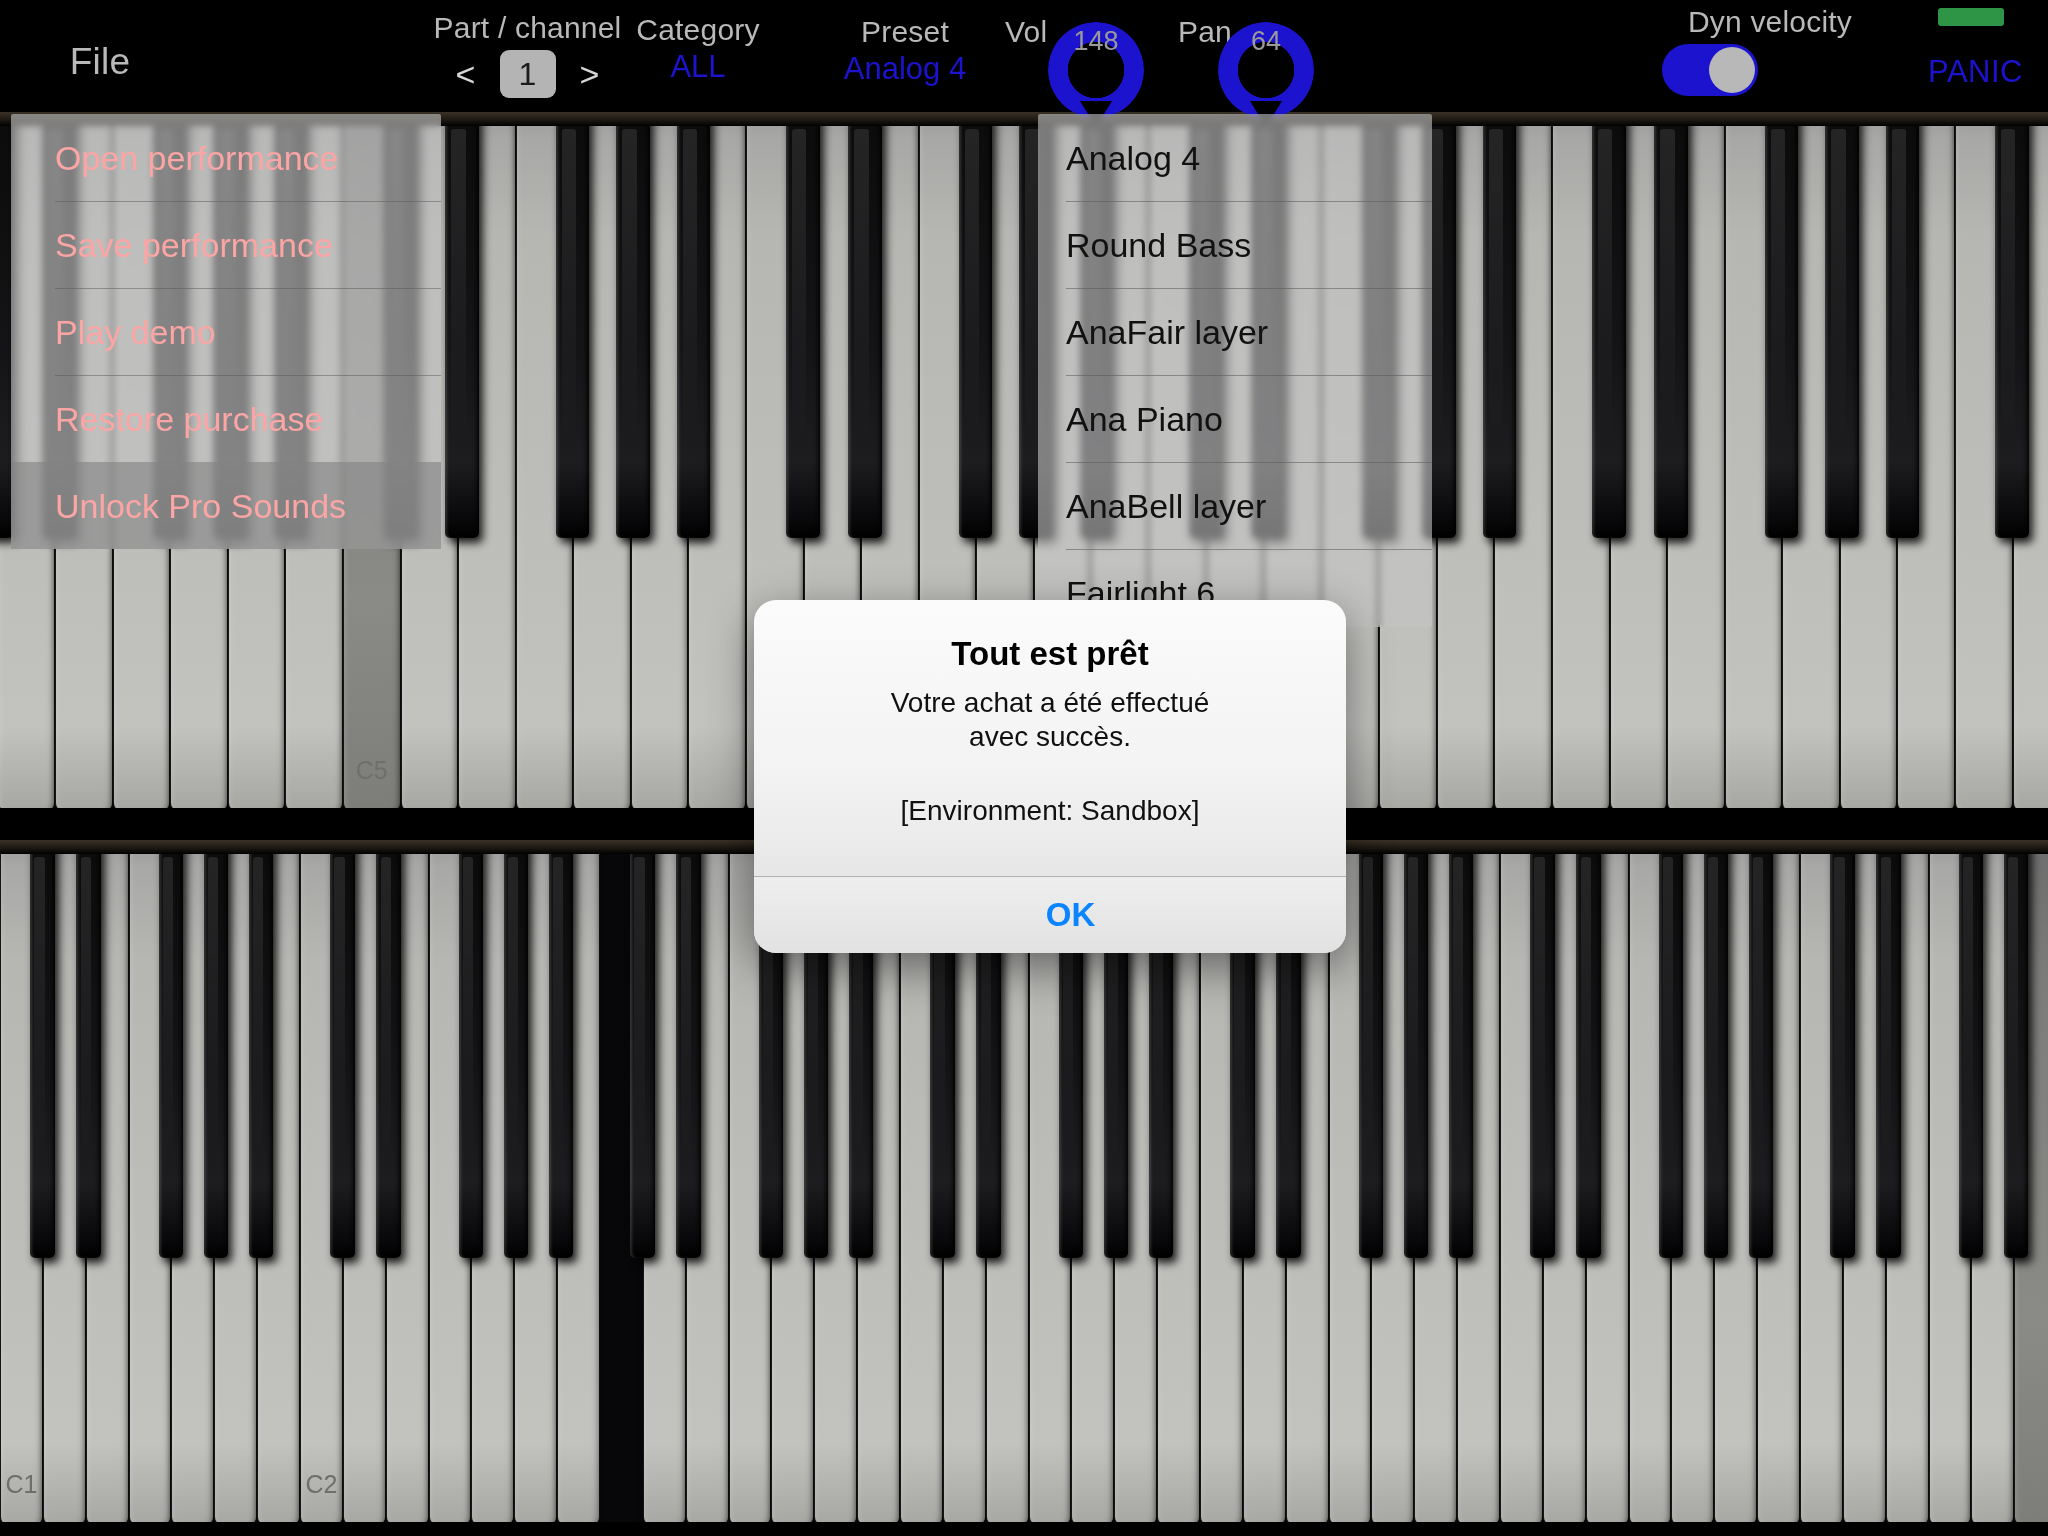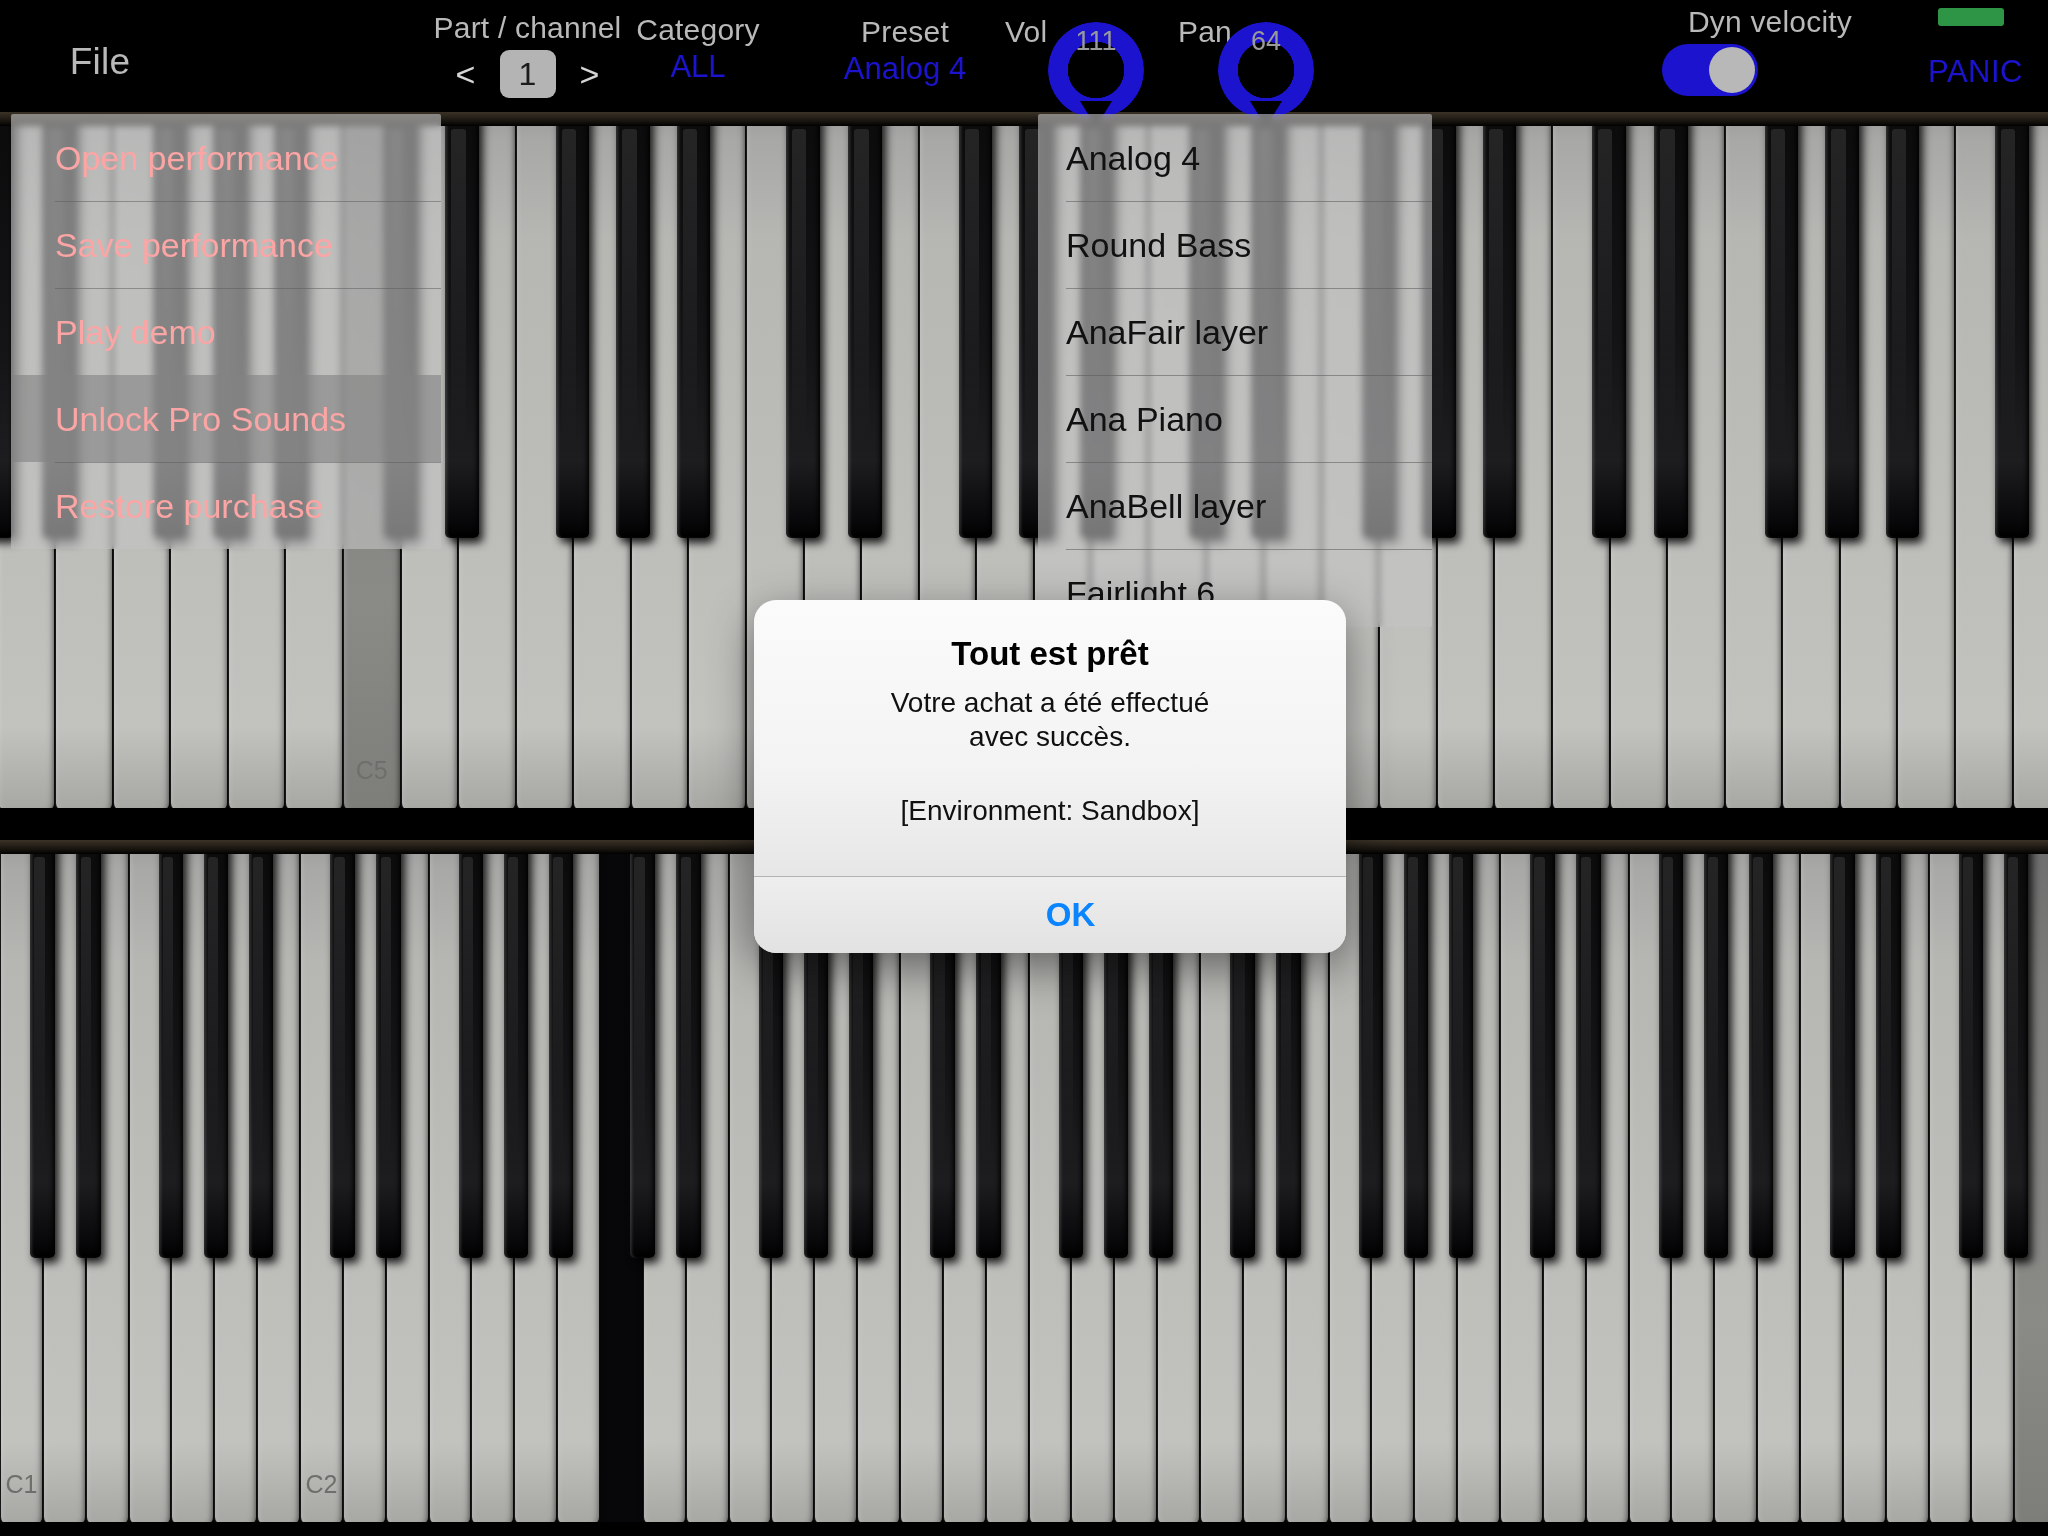--- a/index.html
+++ b/index.html
@@ -402,21 +402,21 @@
       <div class="tb-value">Analog 4</div>
     </div>
 
     <div class="tb-group" id="g-vol">
       <div class="tb-label">Vol</div>
     </div>
     <div class="knob-wrap" id="knob-vol">
       <div class="knob">
         <div class="ring"></div>
         <div class="notch"></div>
-        <div class="kval">111</div>
+        <div class="kval">148</div>
       </div>
     </div>
 
     <div class="tb-group" id="g-pan">
       <div class="tb-label">Pan</div>
     </div>
     <div class="knob-wrap" id="knob-pan">
       <div class="knob">
         <div class="ring"></div>
         <div class="notch"></div>
@@ -438,25 +438,25 @@
   <div id="file-menu">
       <div class="menu-item">
         <span>Open performance</span>
       </div>
       <div class="menu-item">
         <span>Save performance</span>
       </div>
       <div class="menu-item">
         <span>Play demo</span>
       </div>
+      <div class="menu-item">
+        <span>Restore purchase</span>
+      </div>
       <div class="menu-item highlight">
         <span>Unlock Pro Sounds</span>
-      </div>
-      <div class="menu-item">
-        <span>Restore purchase</span>
       </div>
     </div>
 
   <div id="preset-list">
       <div class="preset-item">
         <span>Analog 4</span>
       </div>
       <div class="preset-item">
         <span>Round Bass</span>
       </div>

